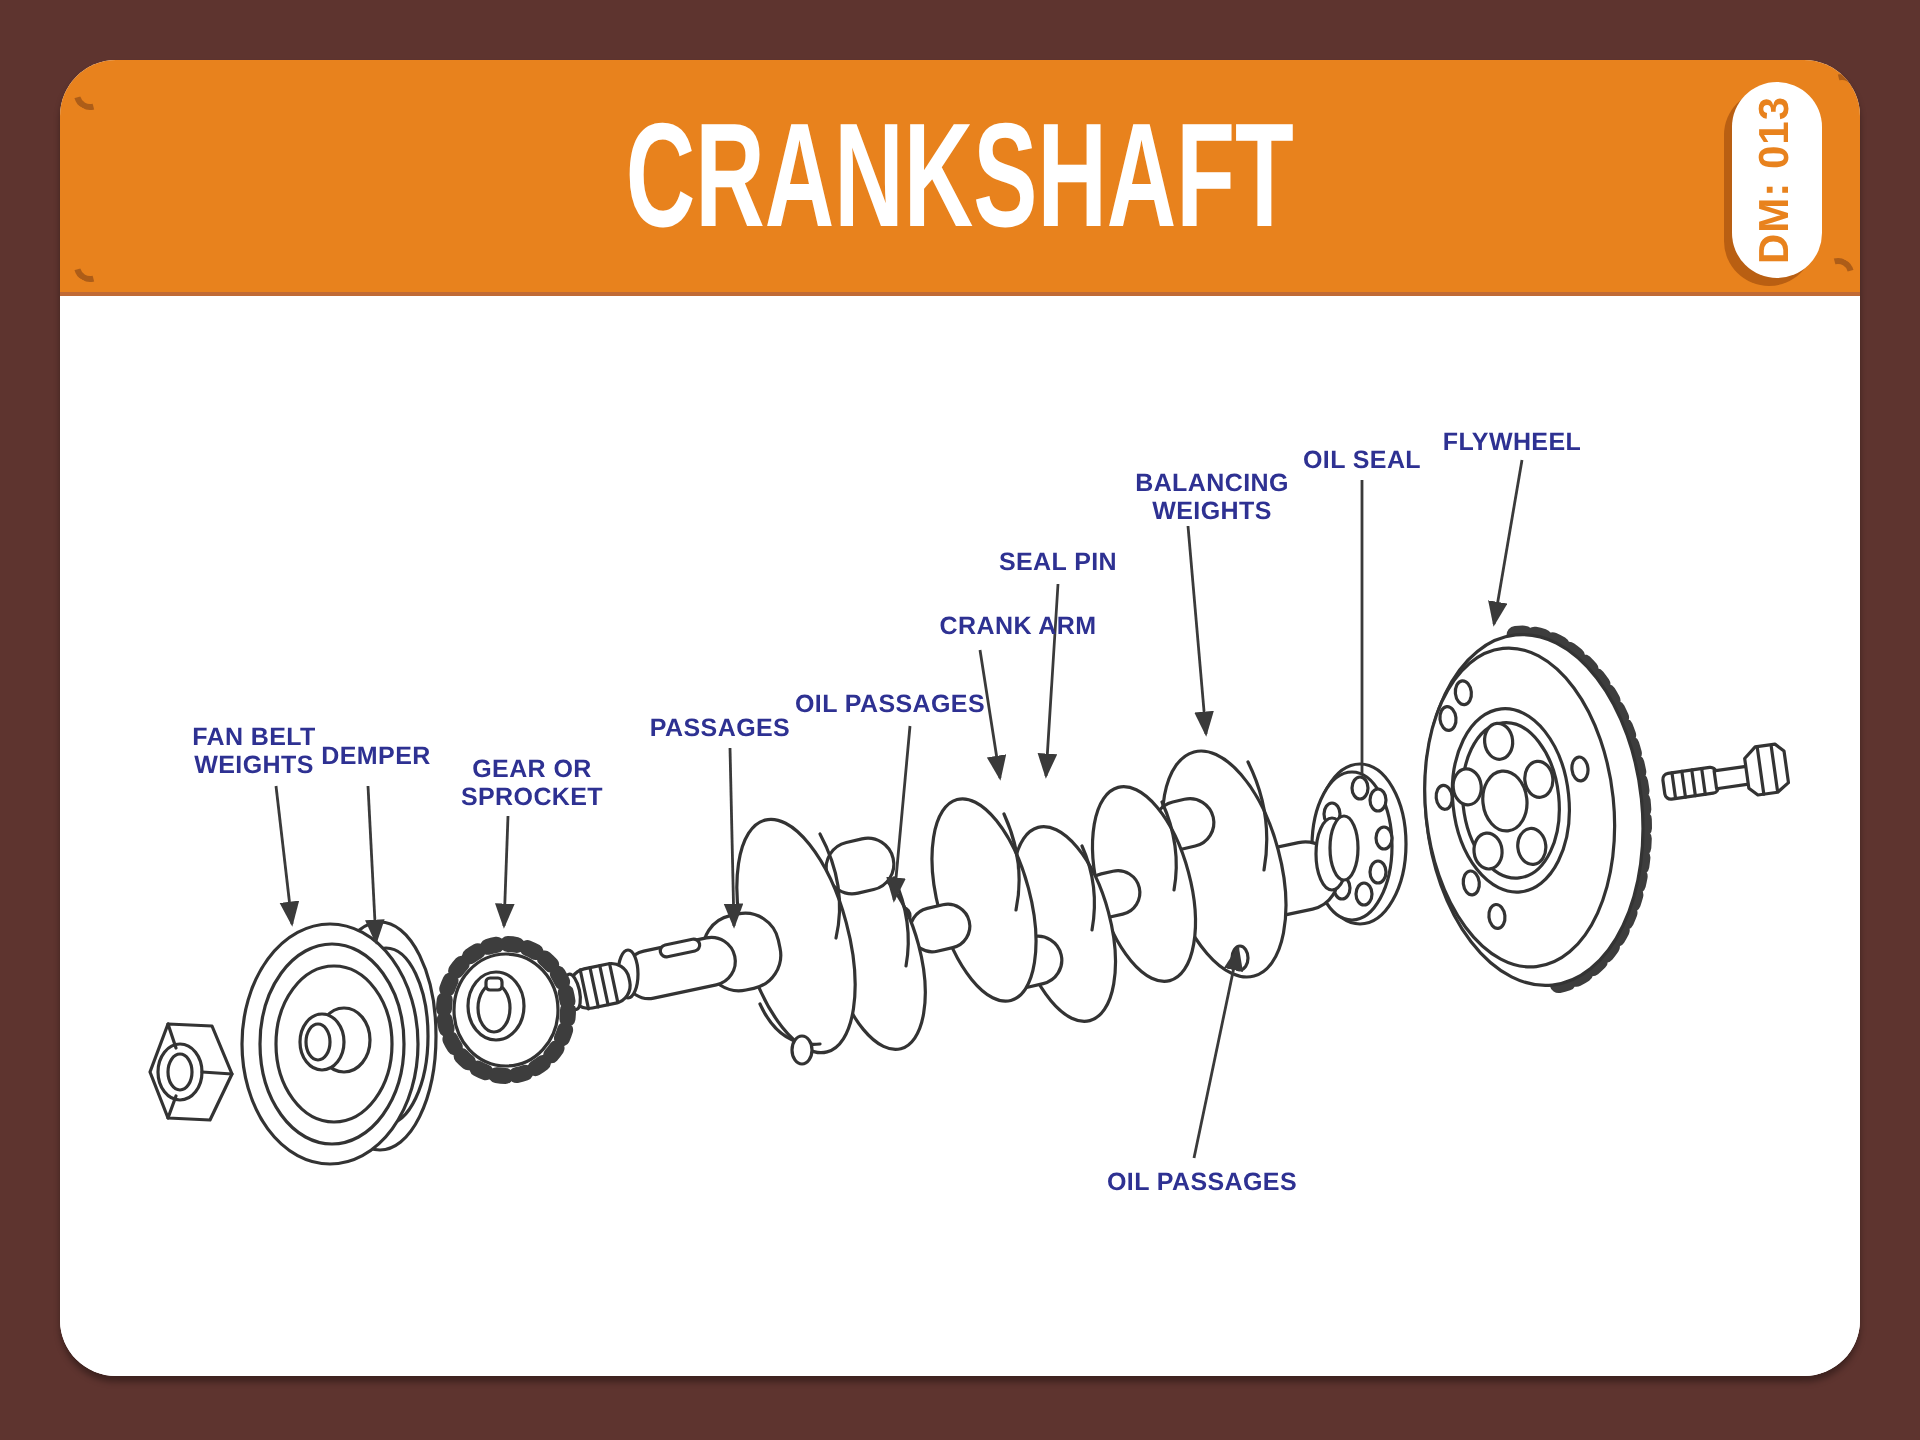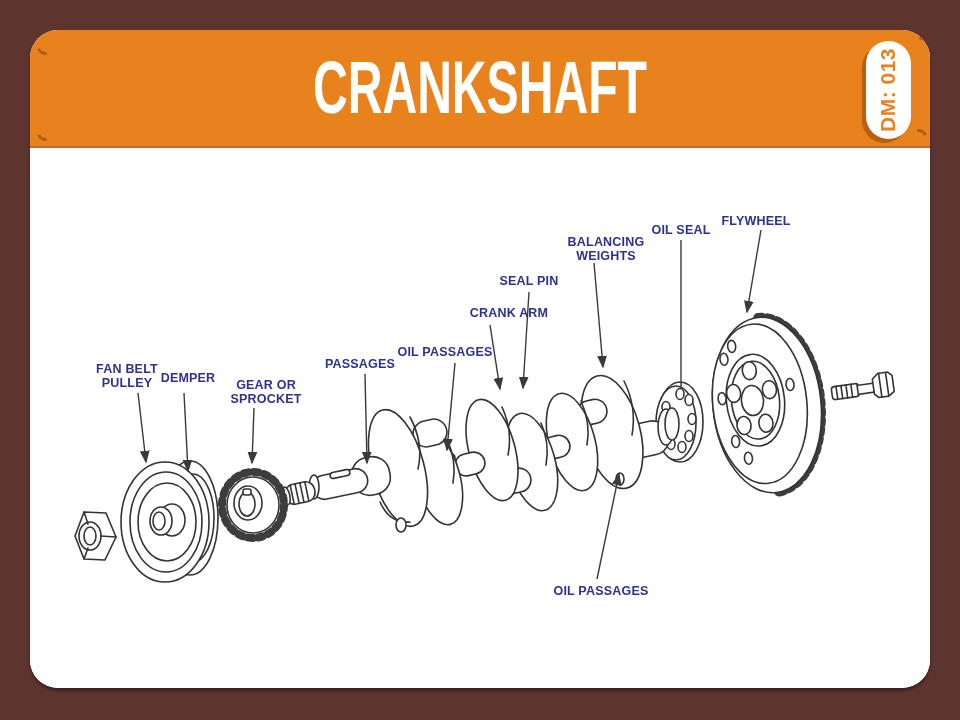--- a/index.html
+++ b/index.html
@@ -213,21 +213,21 @@
       <line x1="529" y1="292" x2="523" y2="388" class="leader" marker-end="url(#arrowhead)"></line>
       <line x1="594" y1="263" x2="603" y2="367" class="leader" marker-end="url(#arrowhead)"></line>
       <line x1="681" y1="240" x2="681" y2="387" class="leader"></line>
       <line x1="761" y1="230" x2="747" y2="312" class="leader" marker-end="url(#arrowhead)"></line>
       <line x1="597" y1="579" x2="619" y2="474" class="leader" marker-end="url(#arrowhead)"></line>
     </g>
 </svg>
 
 <div class="labels-layer">
     <div class="part-label" style="left: 127px; top: 376px;">FAN BELT
-PULLEY</div>
+WEIGHTS</div>
     <div class="part-label" style="left: 188px; top: 378px;">DEMPER</div>
     <div class="part-label" style="left: 266px; top: 392px;">GEAR OR
 SPROCKET</div>
     <div class="part-label" style="left: 360px; top: 364px;">PASSAGES</div>
     <div class="part-label" style="left: 445px; top: 352px;">OIL PASSAGES</div>
     <div class="part-label" style="left: 509px; top: 313px;">CRANK ARM</div>
     <div class="part-label" style="left: 529px; top: 281px;">SEAL PIN</div>
     <div class="part-label" style="left: 590px; top: 249px; margin-left: 16px;">BALANCING
 WEIGHTS</div>
     <div class="part-label" style="left: 681px; top: 230px;">OIL SEAL</div>

